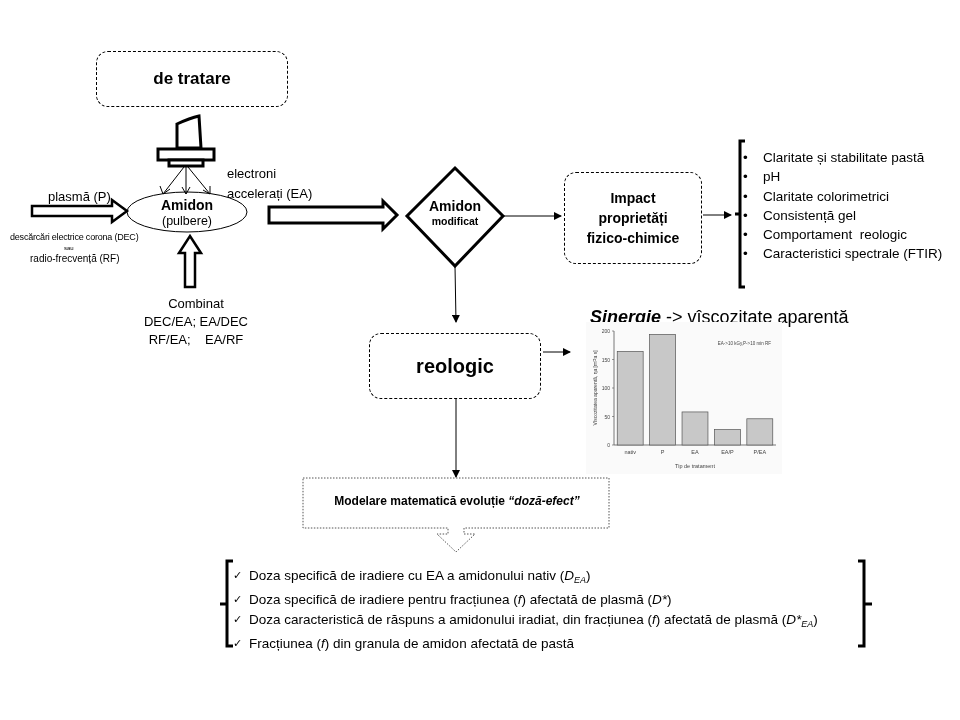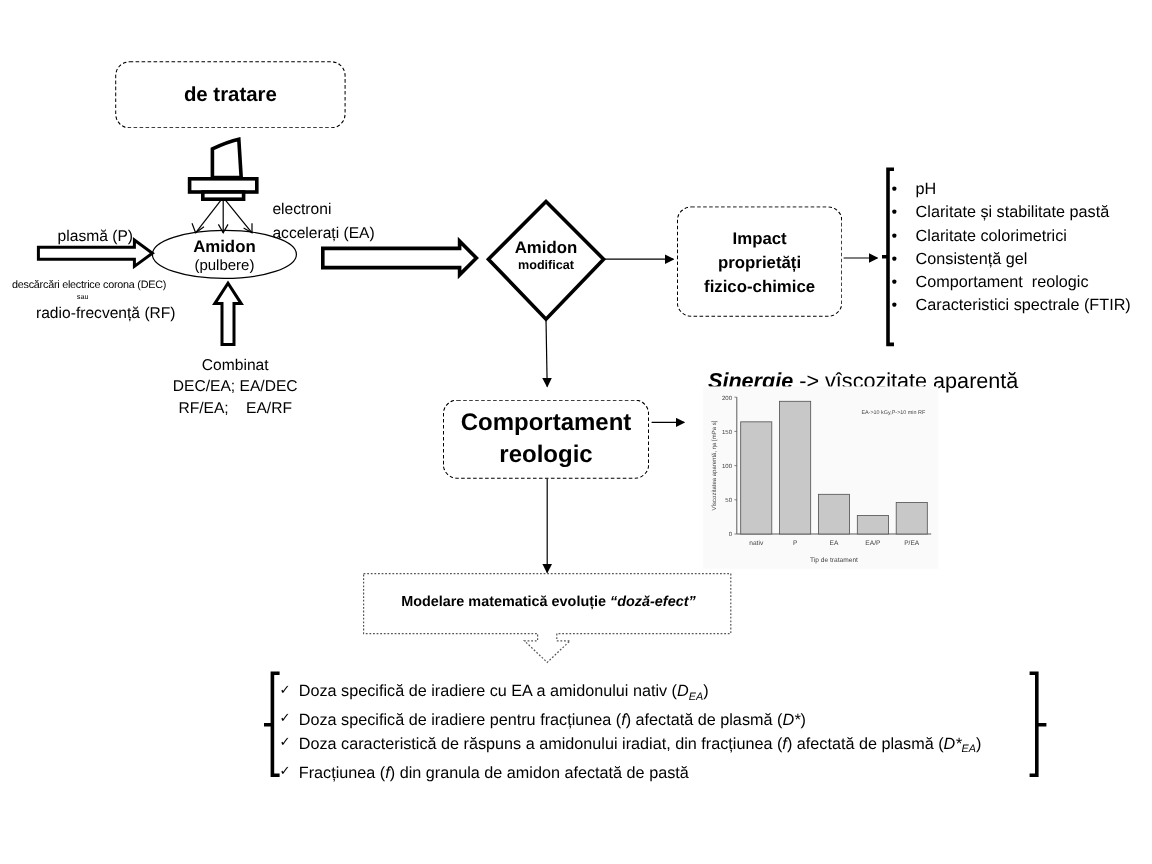--- a/index.html
+++ b/index.html
@@ -70,21 +70,21 @@
   <path d="M858,561 L864,561 L864,646 L858,646 M864,604 L872,604" fill="none" stroke="#000" stroke-width="3"></path>
 </svg>
 
 <div class="dashbox" style="left:96px;top:51px;width:192px;height:56px;font-size:17px;line-height:22px;flex-direction:column;">
   <span>de tratare</span>
 </div>
 
 <div class="t" style="left:48px;top:189px;font-size:13px;">plasmă (P)</div>
 <div class="t" style="left:10px;top:232px;font-size:9px;letter-spacing:-0.2px;">descărcări electrice corona (DEC)</div>
 <div class="t" style="left:64px;top:245px;font-size:6px;">sau</div>
-<div class="t" style="left:30px;top:253px;font-size:13px;">radio-frecvență (RF)</div>
+<div class="t" style="left:30px;top:253px;font-size:10px;">radio-frecvență (RF)</div>
 <div class="t" style="left:227px;top:166px;font-size:13px;">electroni</div>
 <div class="t" style="left:227px;top:186px;font-size:13px;">accelerați (EA)</div>
 <div class="abs" style="left:130px;top:295px;width:132px;text-align:center;font-size:13px;line-height:18px;">
   <div>Combinat</div>
   <div>DEC/EA; EA/DEC</div>
   <div style="white-space:pre;">RF/EA;    EA/RF</div>
 </div>
 
 <div class="abs" style="left:127px;top:197px;width:120px;text-align:center;">
   <div style="font-weight:bold;font-size:14px;line-height:16px;">Amidon</div>
@@ -96,30 +96,29 @@
   <div style="font-size:10.5px;line-height:13px;">modificat</div>
 </div>
 
 <div class="dashbox" style="left:564px;top:172px;width:138px;height:92px;font-size:14px;line-height:20px;flex-direction:column;">
   <span>Impact</span>
   <span>proprietăți</span>
   <span>fizico-chimice</span>
 </div>
 
 <ul class="bullets" style="left:741px;top:148px;">
+  <li>Claritate și stabilitate pastă</li>
   <li>pH</li>
-  <li>Claritate și stabilitate pastă</li>
   <li>Claritate colorimetrici</li>
   <li>Consistență gel</li>
   <li style="white-space:pre;">Comportament  reologic</li>
   <li>Caracteristici spectrale (FTIR)</li>
 </ul>
 
 <div class="dashbox" style="left:369px;top:333px;width:172px;height:66px;font-size:20px;line-height:27px;flex-direction:column;">
-  <span>Comportament</span>
   <span>reologic</span>
 </div>
 
 <div class="t" style="left:590px;top:307px;font-size:18px;">
   <b><i>Sinergie</i></b><span> -&gt; vîscozitate aparentă</span>
 </div>
 
 <svg class="abs" id="chart" style="left:586px;top:322px;width:196px;height:152px;background:#fafafa;" viewBox="0 0 196 152">
     <line x1="28" y1="9" x2="28" y2="123" stroke="#555" stroke-width="0.8"></line>
     <line x1="28" y1="123" x2="190" y2="123" stroke="#555" stroke-width="0.8"></line>

